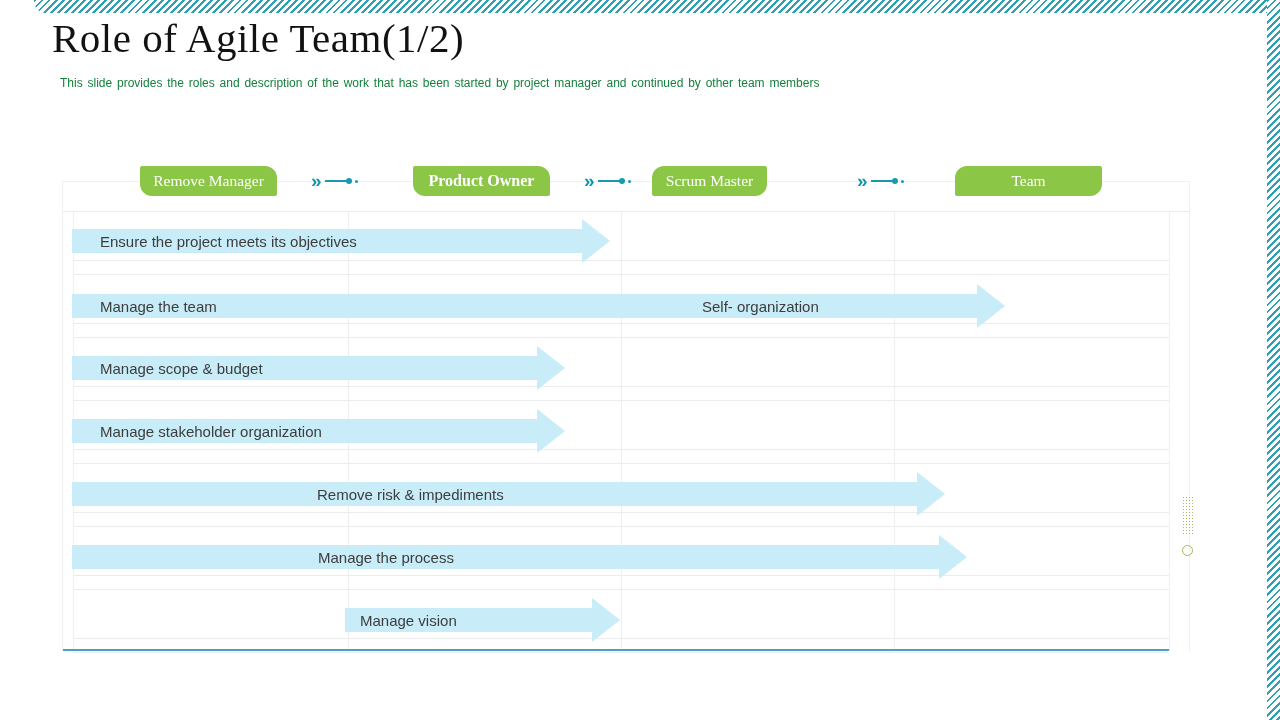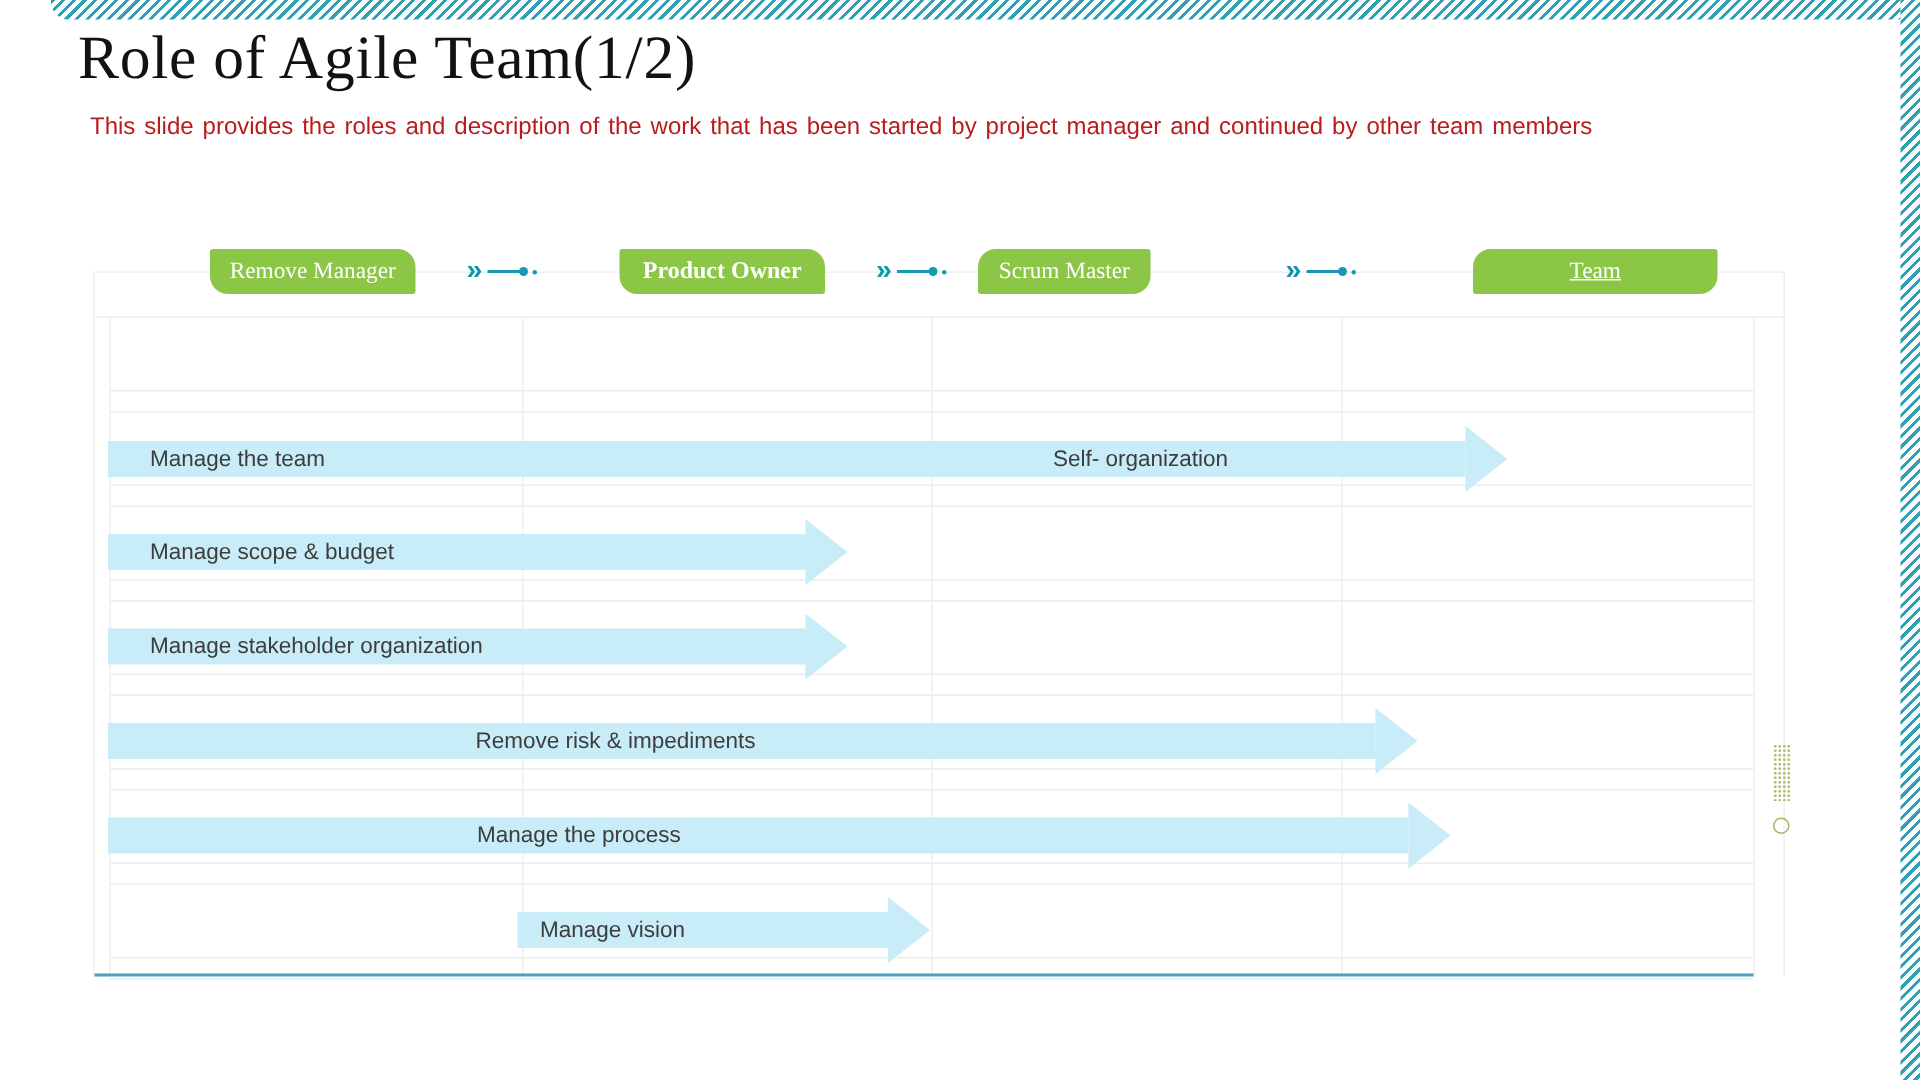--- a/index.html
+++ b/index.html
@@ -9,41 +9,41 @@
   
   .stripe-top{position:absolute;top:0;left:34px;right:0;height:13px;
               border-bottom-left-radius:12px;
               background:repeating-linear-gradient(135deg,#2fa0b3 0 2px,#ffffff 2px 5px);}
   .stripe-right{position:absolute;top:0;right:0;bottom:0;width:13px;
               background:repeating-linear-gradient(135deg,#2fa0b3 0 2px,#ffffff 2px 5px);}
 
   
   .title{position:absolute;left:52px;top:14px;font-family:"Liberation Serif",serif;
          font-size:41px;color:#121212;letter-spacing:.5px;}
-  .subtitle{position:absolute;left:60px;top:76px;font-size:16px;color:#b91c1c;word-spacing:1.5px;}
+  .subtitle{position:absolute;left:60px;top:76px;font-size:12px;color:#15803d;word-spacing:1.5px;}
 
   
   .frame{position:absolute;left:62px;top:181px;width:1128px;height:470px;
          border:1px solid #f0f0f0;border-bottom:none;box-sizing:border-box;}
   .header-strip{position:absolute;left:0;top:0;width:100%;height:30px;border-bottom:1px solid #ececec;box-sizing:border-box;}
   .rowgroup{position:absolute;left:10px;width:1096px;}
   .rg-content{height:49px;border-bottom:1px solid #ececec;box-sizing:border-box;}
   .rg-spacer{height:14px;border-bottom:1px solid #ececec;box-sizing:border-box;}
   .rg1{top:30px}.rg2{top:93px}.rg3{top:156px}.rg4{top:219px}.rg5{top:282px}.rg6{top:345px}.rg7{top:408px}
   .vline{position:absolute;top:30px;bottom:0;width:1px;background:#efefef;}
   .v0{left:10px}.v1{left:285px}.v2{left:558px}.v3{left:831px}.v4{left:1106px}
   .teal-line{position:absolute;left:0;bottom:0;width:1106px;height:2px;background:#4ba2bd;}
 
   
   .chip{position:absolute;top:166px;height:30px;display:flex;align-items:center;justify-content:center;
         background:#8cc647;color:#ffffff;font-family:"Liberation Serif",serif;font-size:15.5px;}
   .chip-pm{left:140px;width:137px;border-radius:2px 12px 2px 12px;}
   .chip-po{left:413px;width:137px;border-radius:2px 12px 2px 12px;font-weight:bold;font-size:16px;}
   .chip-sm{left:652px;width:115px;border-radius:12px 2px 12px 2px;}
-  .chip-team{left:982px;width:163px;border-radius:12px 2px 12px 2px;text-decoration:underline;}
+  .chip-team{left:955px;width:147px;border-radius:12px 2px 12px 2px;}
 
   
   .connector{position:absolute;top:167px;height:28px;display:flex;align-items:center;}
   .c1{left:311px}.c2{left:584px}.c3{left:857px}
   .chevron{font-size:19px;font-weight:bold;line-height:26px;color:#0d96ad;}
   .cline{width:22px;height:2px;background:#1899b0;margin-left:3px;position:relative;}
   .cline::after{content:"";position:absolute;right:-5px;top:-2px;width:6px;height:6px;border-radius:50%;background:#1899b0;}
   .cdot{width:3px;height:3px;border-radius:50%;background:#1899b0;margin-left:8px;}
 
   
@@ -131,20 +131,23 @@
     <span class="chevron">»</span>
     <span class="cline"></span>
     <span class="cdot"></span>
   </div>
   <div class="connector c3">
     <span class="chevron">»</span>
     <span class="cline"></span>
     <span class="cdot"></span>
   </div>
 
+  <div class="arrow a1">
+    <span class="lbl">Ensure the project meets its objectives</span>
+  </div>
   <div class="arrow a2">
     <span class="lbl lbl-a">Manage the team</span>
     <span class="lbl lbl-b">Self- organization</span>
   </div>
   <div class="arrow a3">
     <span class="lbl">Manage scope &amp; budget</span>
   </div>
   <div class="arrow a4">
     <span class="lbl">Manage stakeholder organization</span>
   </div>

